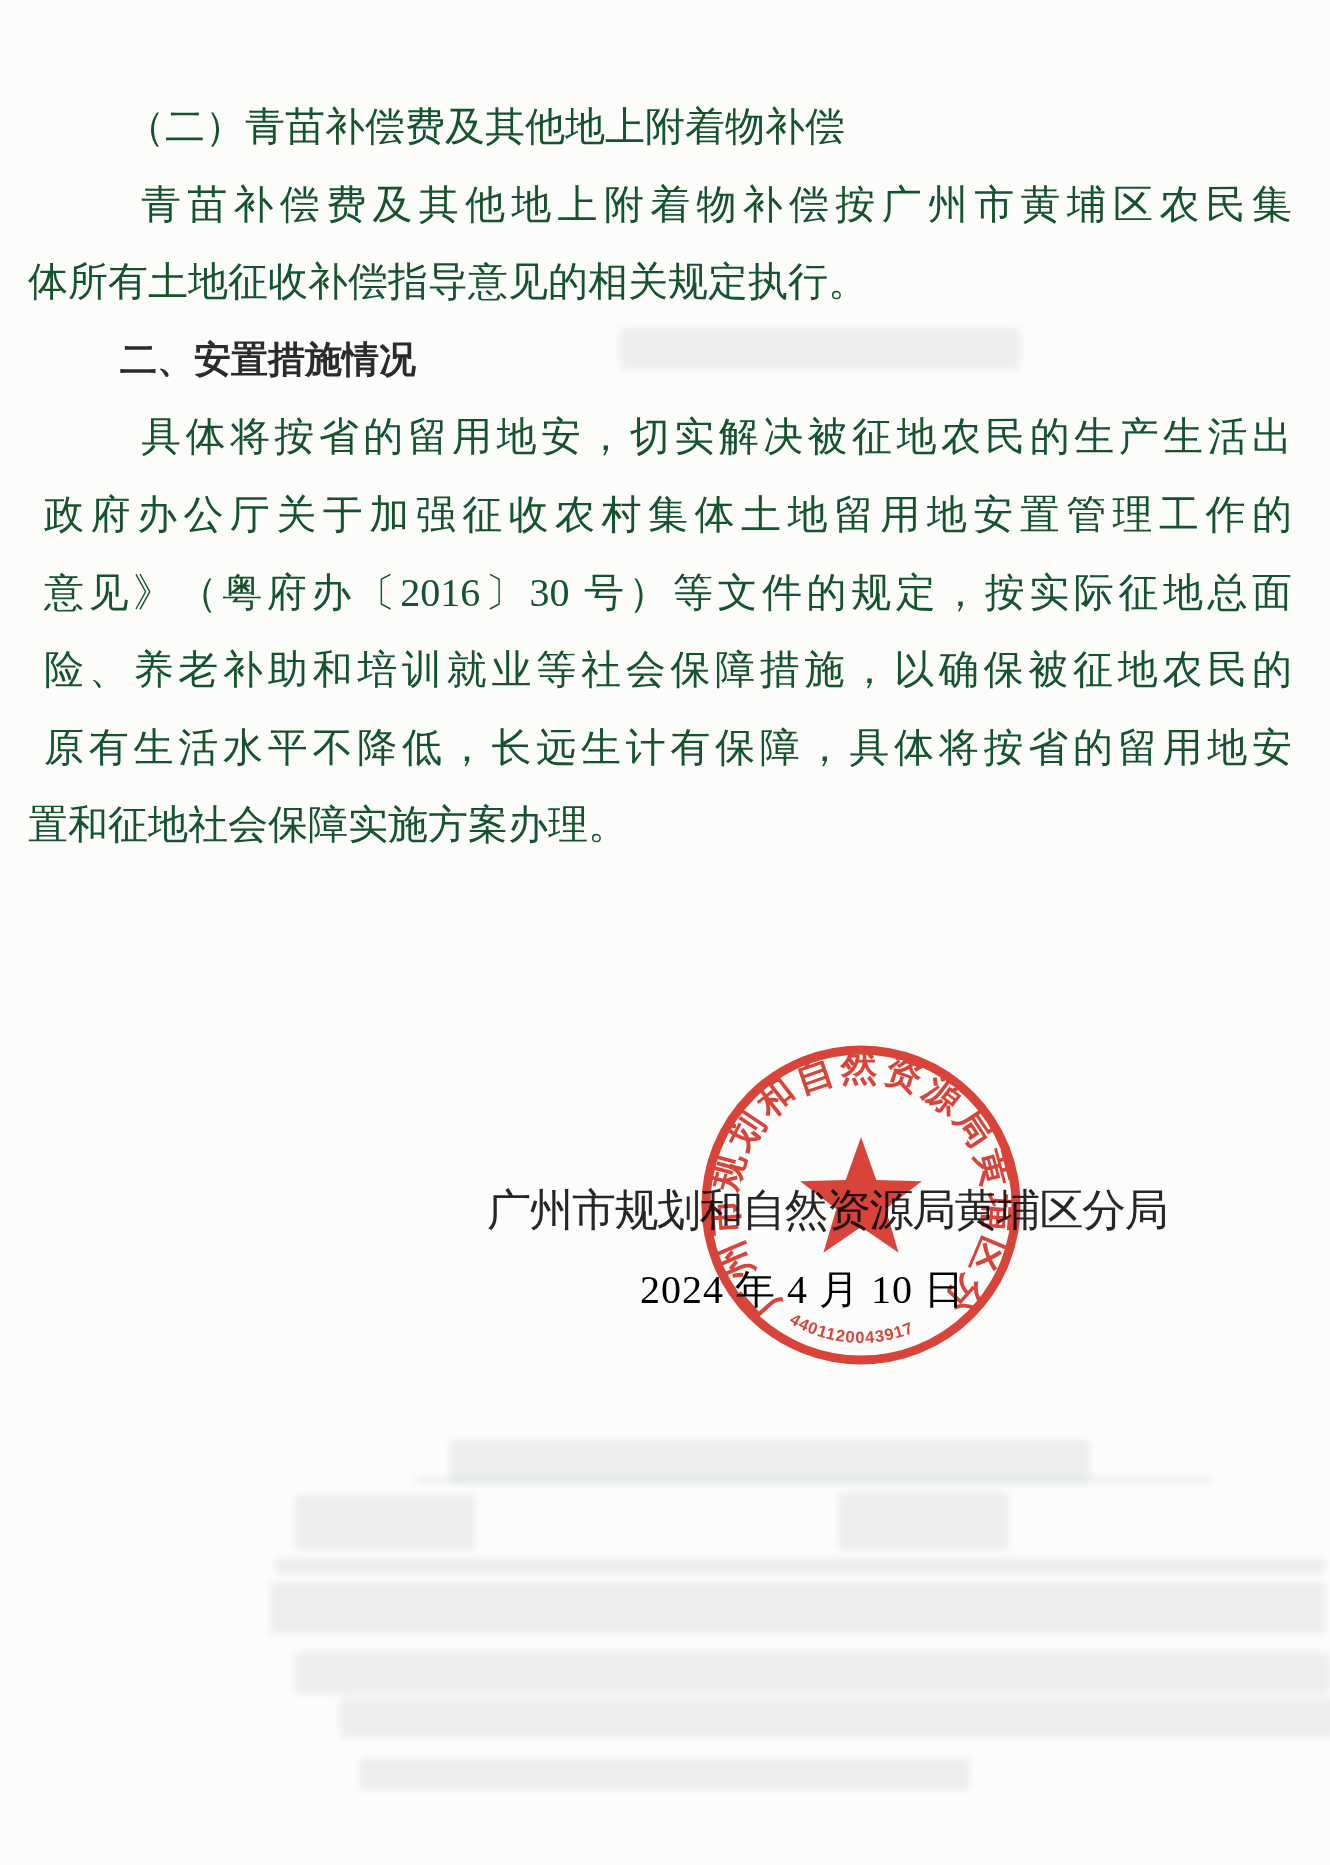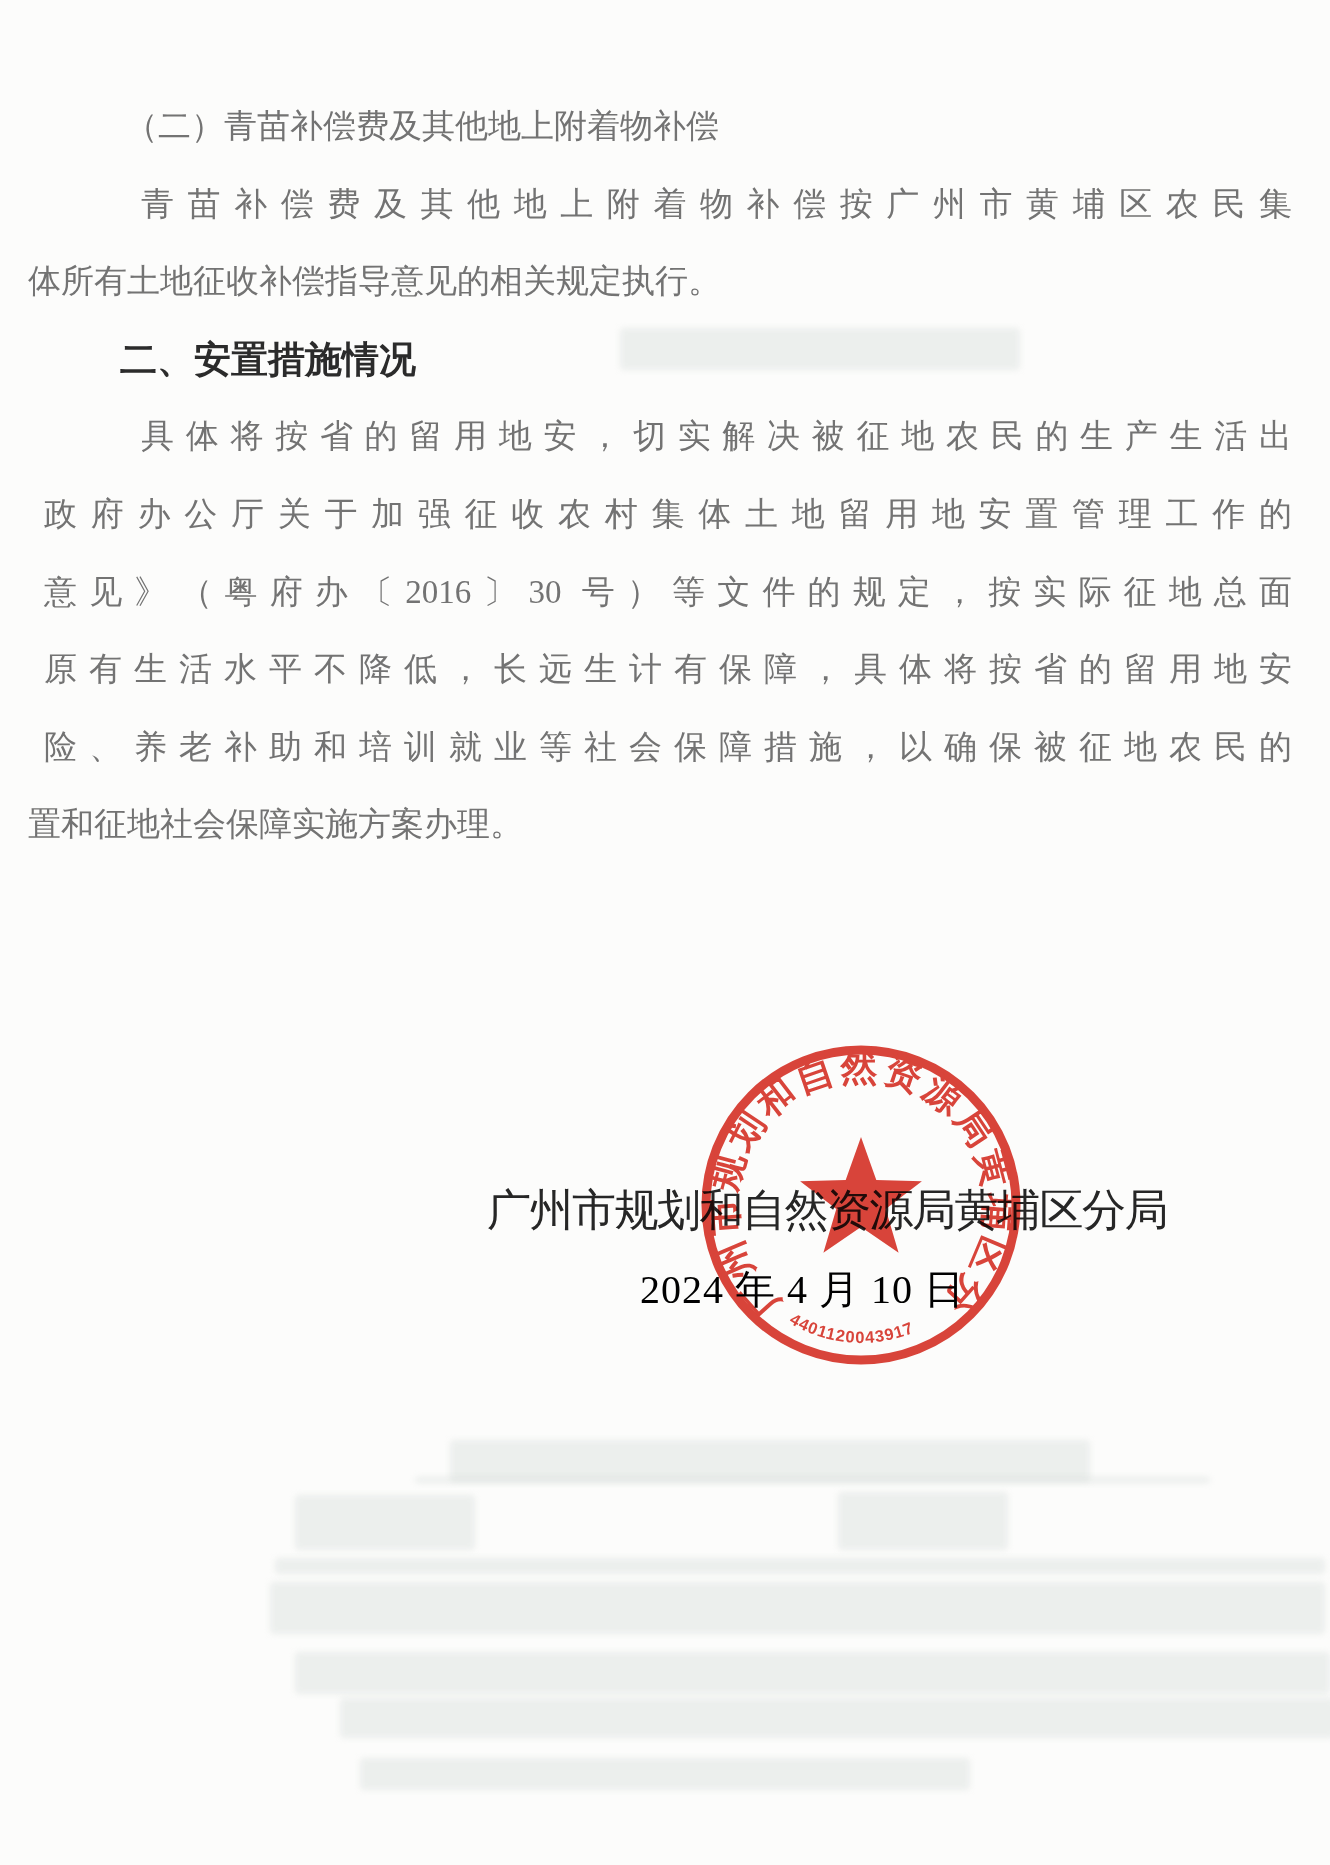--- a/index.html
+++ b/index.html
@@ -12,24 +12,24 @@
     color:#222;
   }
   .page{position:absolute;left:0;top:0;width:1330px;height:1865px;}
 
   
   .textblock{
     position:absolute;left:28px;top:88px;width:1264px;
   }
   .bline{
     height:77.6px;line-height:77.6px;
-    font-size:33px;
+    font-size:40px;
     letter-spacing:0px;
     white-space:nowrap;
-    color:#737373;
+    color:#14532d;
   }
   .bline.indent{padding-left:97px;}
   .bline.justify{
     white-space:normal;
     text-align:justify;
     text-align-last:justify;
     text-justify:inter-character;
     margin-left:16px;
   }
   .bline.heading-line{
@@ -78,22 +78,22 @@
 <div class="page">
 
   <div class="textblock">
     <div class="bline indent">（二）青苗补偿费及其他地上附着物补偿</div>
     <div class="bline indent justify">青苗补偿费及其他地上附着物补偿按广州市黄埔区农民集</div>
     <div class="bline">体所有土地征收补偿指导意见的相关规定执行。</div>
     <div class="bline heading-line">二、安置措施情况</div>
     <div class="bline indent justify">具体将按省的留用地安，切实解决被征地农民的生产生活出</div>
     <div class="bline justify">政府办公厅关于加强征收农村集体土地留用地安置管理工作的</div>
     <div class="bline justify">意见》（粤府办〔2016〕30 号）等文件的规定，按实际征地总面</div>
+    <div class="bline justify">险、养老补助和培训就业等社会保障措施，以确保被征地农民的</div>
     <div class="bline justify">原有生活水平不降低，长远生计有保障，具体将按省的留用地安</div>
-    <div class="bline justify">险、养老补助和培训就业等社会保障措施，以确保被征地农民的</div>
     <div class="bline">置和征地社会保障实施方案办理。</div>
   </div>
 
   <div class="sig-line">广州市规划和自然资源局黄埔区分局</div>
   <div class="date-line">2024 年 4 月 10 日</div>
 
   <svg class="seal" viewBox="0 0 340 340" aria-hidden="true">
     <defs>
       <path id="ring-arc" d="M 93 268.5 A 125 125 0 1 1 247 268.5" fill="none"></path>
       <path id="number-arc" d="M 90.9 283 A 138 138 0 0 0 249.2 283" fill="none"></path>

